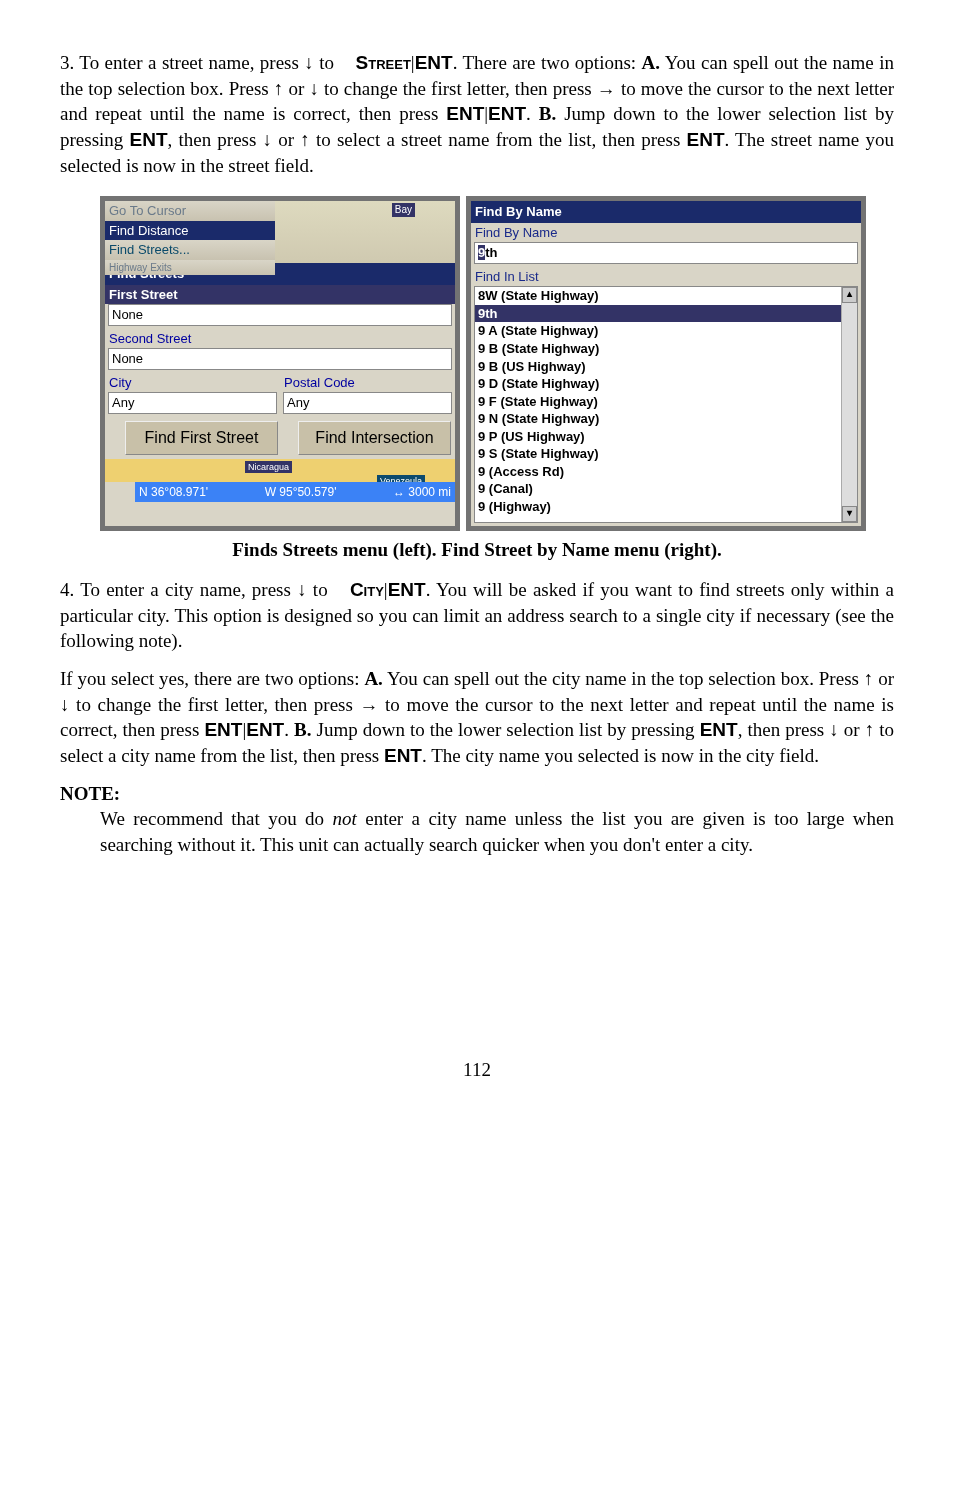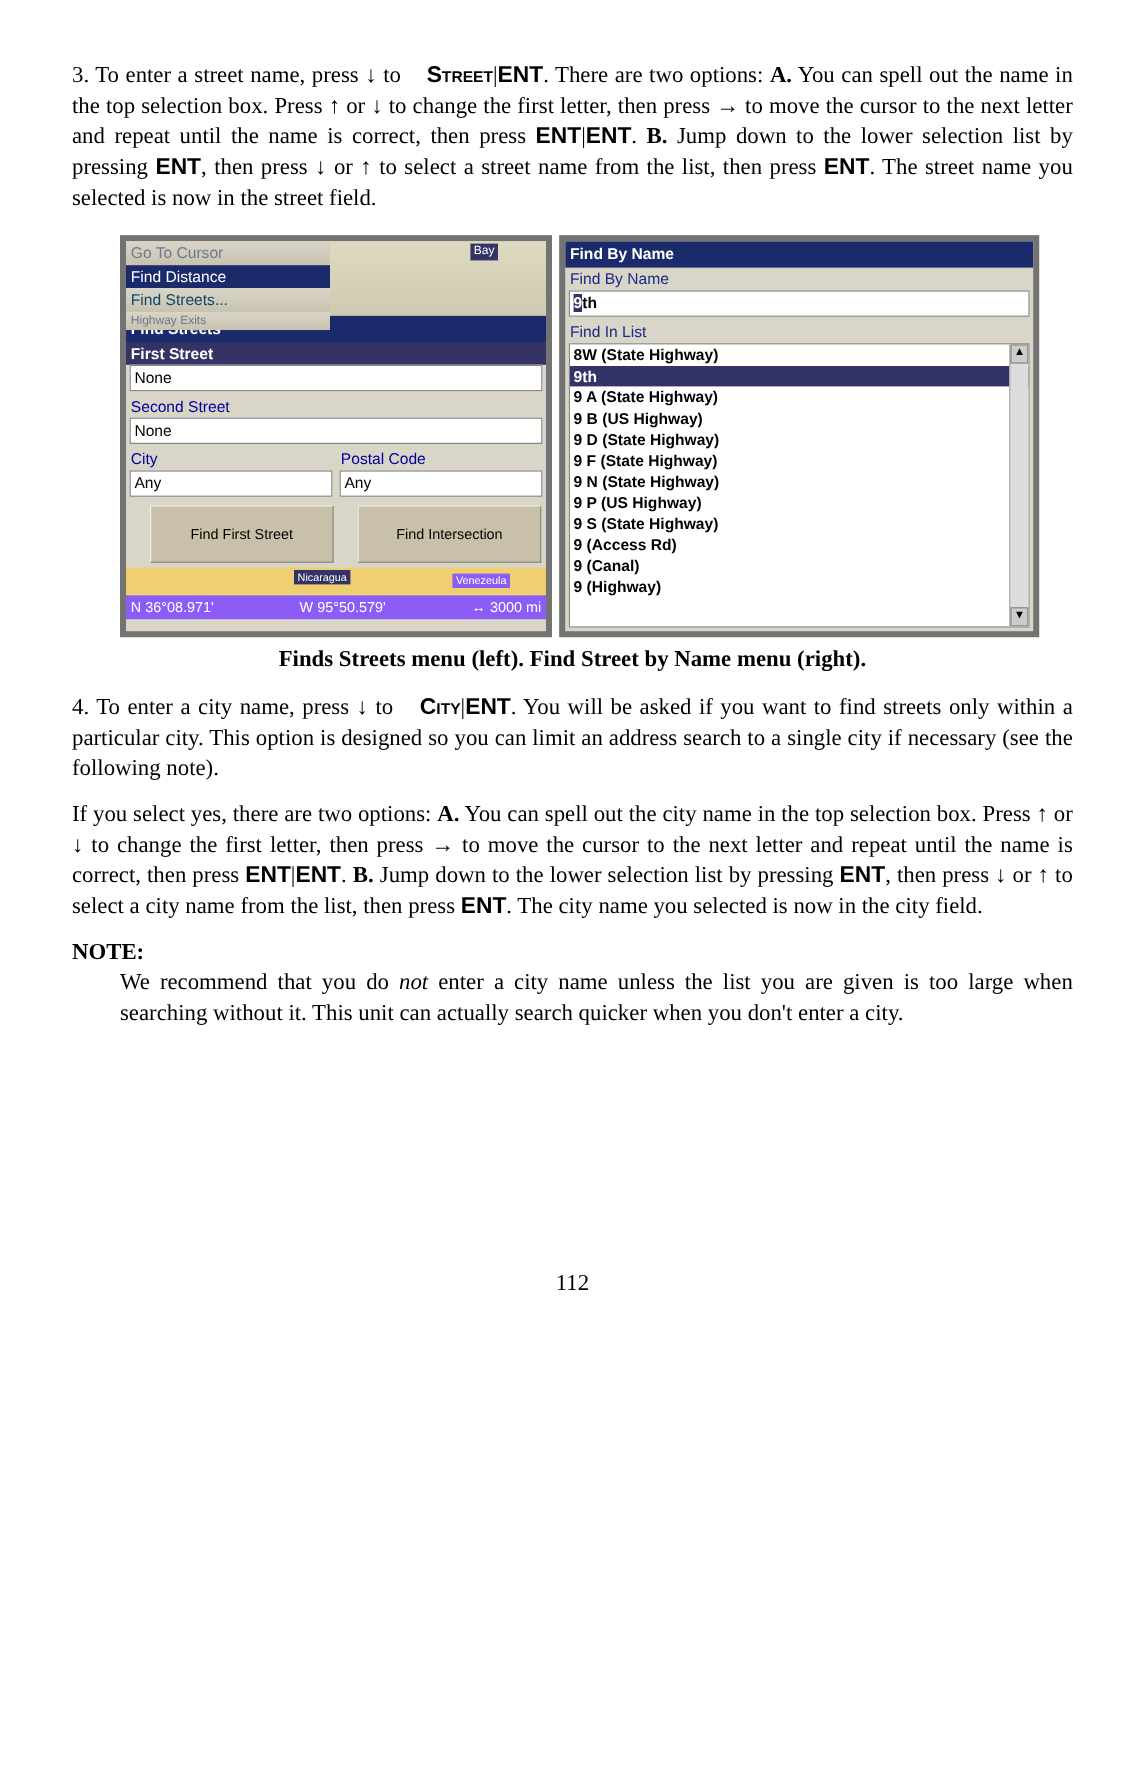--- a/index.html
+++ b/index.html
@@ -74,44 +74,45 @@
     .row2 > div { flex: 1; }
     .btnrow {
       display: flex;
       gap: 4px;
       padding: 4px;
     }
     .btn {
       background: #c8c0a8;
       border: 1px solid #888;
       border-top-color:#eee;border-left-color:#eee;
-      padding: 15px 6px;
+      padding: 5px 6px;
       flex: 1;
       text-align: center;
-      font-size: 12px;
+      font-size: 16px;
       margin-left: 16px;
     }
     .mapstrip {
       height: 23px;
       background: #eed070;
       position: relative;
       overflow:hidden;
     }
     .maplabel {
       position: absolute;
       font-size: 10px;
       color: #226;
     }
     .statusbar {
-      background: #8b5cf6;
+      background: #3b82f6;
       color: #fff;
       font-size: 12px;
       padding: 2px 4px;
       display: flex;
       justify-content: space-between;
+      margin-left: 30px;
     }
     .listpane {
       background: #fff;
       border: 1px solid #888;
       margin: 0 3px 3px 3px;
       position: relative;
       font-family: Arial, sans-serif;
       font-weight: bold;
       font-size: 13px;
     }
@@ -191,40 +192,41 @@
         <div class="label">Postal Code</div>
         <div class="inputbox">Any</div>
       </div>
     </div>
     <div class="btnrow">
       <div class="btn">Find First Street</div>
       <div class="btn">Find Intersection</div>
     </div>
     <div class="mapstrip">
       <span class="maplabel" style="left:140px;top:2px;background:#336;color:#fff;padding:0 3px;font-size:9px;">Nicaragua</span>
-      <span class="maplabel" style="right:30px;top:5px;background:#8b5cf6;color:#fff;padding:0 3px;font-size:9px;">Venezeula</span>
+      <span class="maplabel" style="right:30px;top:16px;background:#0c4a6e;color:#fff;padding:0 3px;font-size:9px;">Venezeula</span>
     </div>
     <div class="statusbar">
       <span>N   36°08.971'</span>
       <span>W   95°50.579'</span>
       <span>↔ 3000 mi</span>
     </div>
   </div>
 
   <div class="shot" style="width:400px;">
     <div class="titlebar">Find By Name</div>
     <div class="label" style="color:#1a2a8a;">Find By Name</div>
     <div class="inputbox" style="font-weight:bold;">
       <span style="background:#336;color:#fff;">9</span><span>th</span>
     </div>
     <div class="label" style="color:#1a2a8a;">Find In List</div>
     <div class="listpane" style="height:235px;">
       <div class="item">8W (State Highway)</div>
       <div class="hl">9th</div>
       <div class="item">9   A (State Highway)</div>
+      <div class="item">9   B (State Highway)</div>
       <div class="item">9   B (US Highway)</div>
       <div class="item">9   D (State Highway)</div>
       <div class="item">9   F (State Highway)</div>
       <div class="item">9   N (State Highway)</div>
       <div class="item">9   P (US Highway)</div>
       <div class="item">9   S (State Highway)</div>
       <div class="item">9 (Access Rd)</div>
       <div class="item">9 (Canal)</div>
       <div class="item">9 (Highway)</div>
 

